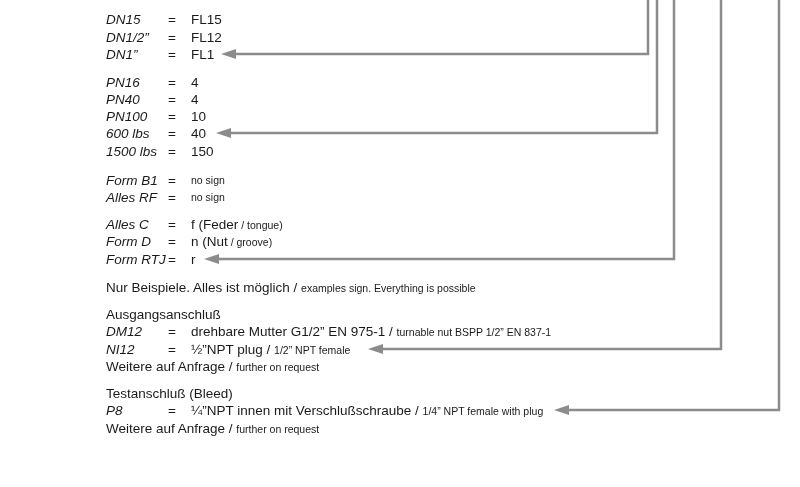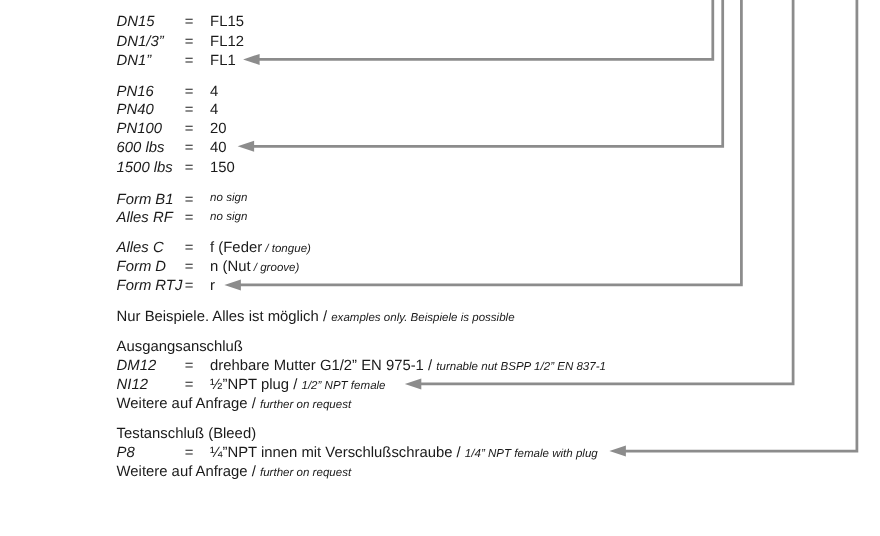--- a/index.html
+++ b/index.html
@@ -2,21 +2,21 @@
 <html><head>
 <meta charset="utf-8">
 <style>
   html, body { margin:0; padding:0; background:#ffffff; }
   body { width:800px; height:487px; position:relative; overflow:hidden;
          font-family:"Liberation Sans", sans-serif; color:#1a1a1a; }
   .line { position:absolute; font-size:13.5px; line-height:17px; white-space:nowrap; }
   .key { position:absolute; left:106px;font-style:italic; }
   .eq { position:absolute; left:168px; }
   .val { position:absolute; left:191px;text-align:right; }
-  .it { font-style:italic; font-size:10.5px; }
+  .it { font-size:10.5px; }
   svg { position:absolute; left:0; top:0; }
 </style>
 </head>
 <body>
 
 <svg width="800" height="487">
   <g stroke="#8c8c8c" stroke-width="2.5" fill="none">
     <polyline points="648,0 648,54 232,54"></polyline>
     <polyline points="657,0 657,133 227,133"></polyline>
     <polyline points="674,0 674,259 215,259"></polyline>
@@ -31,21 +31,21 @@
     <polygon points="554,410 569,405 569,415"></polygon>
   </g>
 </svg>
 
 <div class="line" style="top:11px;">
   <span class="key">DN15</span>
   <span class="eq">=</span>
   <span class="val">FL15</span>
 </div>
 <div class="line" style="top:29px;">
-  <span class="key">DN1/3”</span>
+  <span class="key">DN1/2”</span>
   <span class="eq">=</span>
   <span class="val">FL12</span>
 </div>
 <div class="line" style="top:46px;">
   <span class="key">DN1”</span>
   <span class="eq">=</span>
   <span class="val">FL1</span>
 </div>
 
 <div class="line" style="top:74px;">
@@ -54,21 +54,21 @@
   <span class="val">4</span>
 </div>
 <div class="line" style="top:91px;">
   <span class="key">PN40</span>
   <span class="eq">=</span>
   <span class="val">4</span>
 </div>
 <div class="line" style="top:108px;">
   <span class="key">PN100</span>
   <span class="eq">=</span>
-  <span class="val">20</span>
+  <span class="val">10</span>
 </div>
 <div class="line" style="top:125px;">
   <span class="key">600 lbs</span>
   <span class="eq">=</span>
   <span class="val">40</span>
 </div>
 <div class="line" style="top:143px;">
   <span class="key">1500 lbs</span>
   <span class="eq">=</span>
   <span class="val">150</span>
@@ -95,21 +95,21 @@
   <span class="eq">=</span>
   <span class="val"><span>n (</span><span>Nut</span><span class="it"> / groove)</span></span>
 </div>
 <div class="line" style="top:251px;">
   <span class="key">Form RTJ</span>
   <span class="eq">=</span>
   <span class="val">r</span>
 </div>
 
 <div class="line" style="top:279px; left:106px;">
-  <span>Nur Beispiele. Alles ist möglich / </span><span class="it">examples only. Beispiele is possible</span>
+  <span>Nur Beispiele. Alles ist möglich / </span><span class="it">examples sign. Everything is possible</span>
 </div>
 
 <div class="line" style="top:306px; left:106px;">Ausgangsanschluß</div>
 <div class="line" style="top:323px;">
   <span class="key">DM12</span>
   <span class="eq">=</span>
   <span class="val"><span>drehbare Mutter G1/2” EN 975-1 / </span><span class="it">turnable nut BSPP 1/2” EN 837-1</span></span>
 </div>
 <div class="line" style="top:341px;">
   <span class="key">NI12</span>

